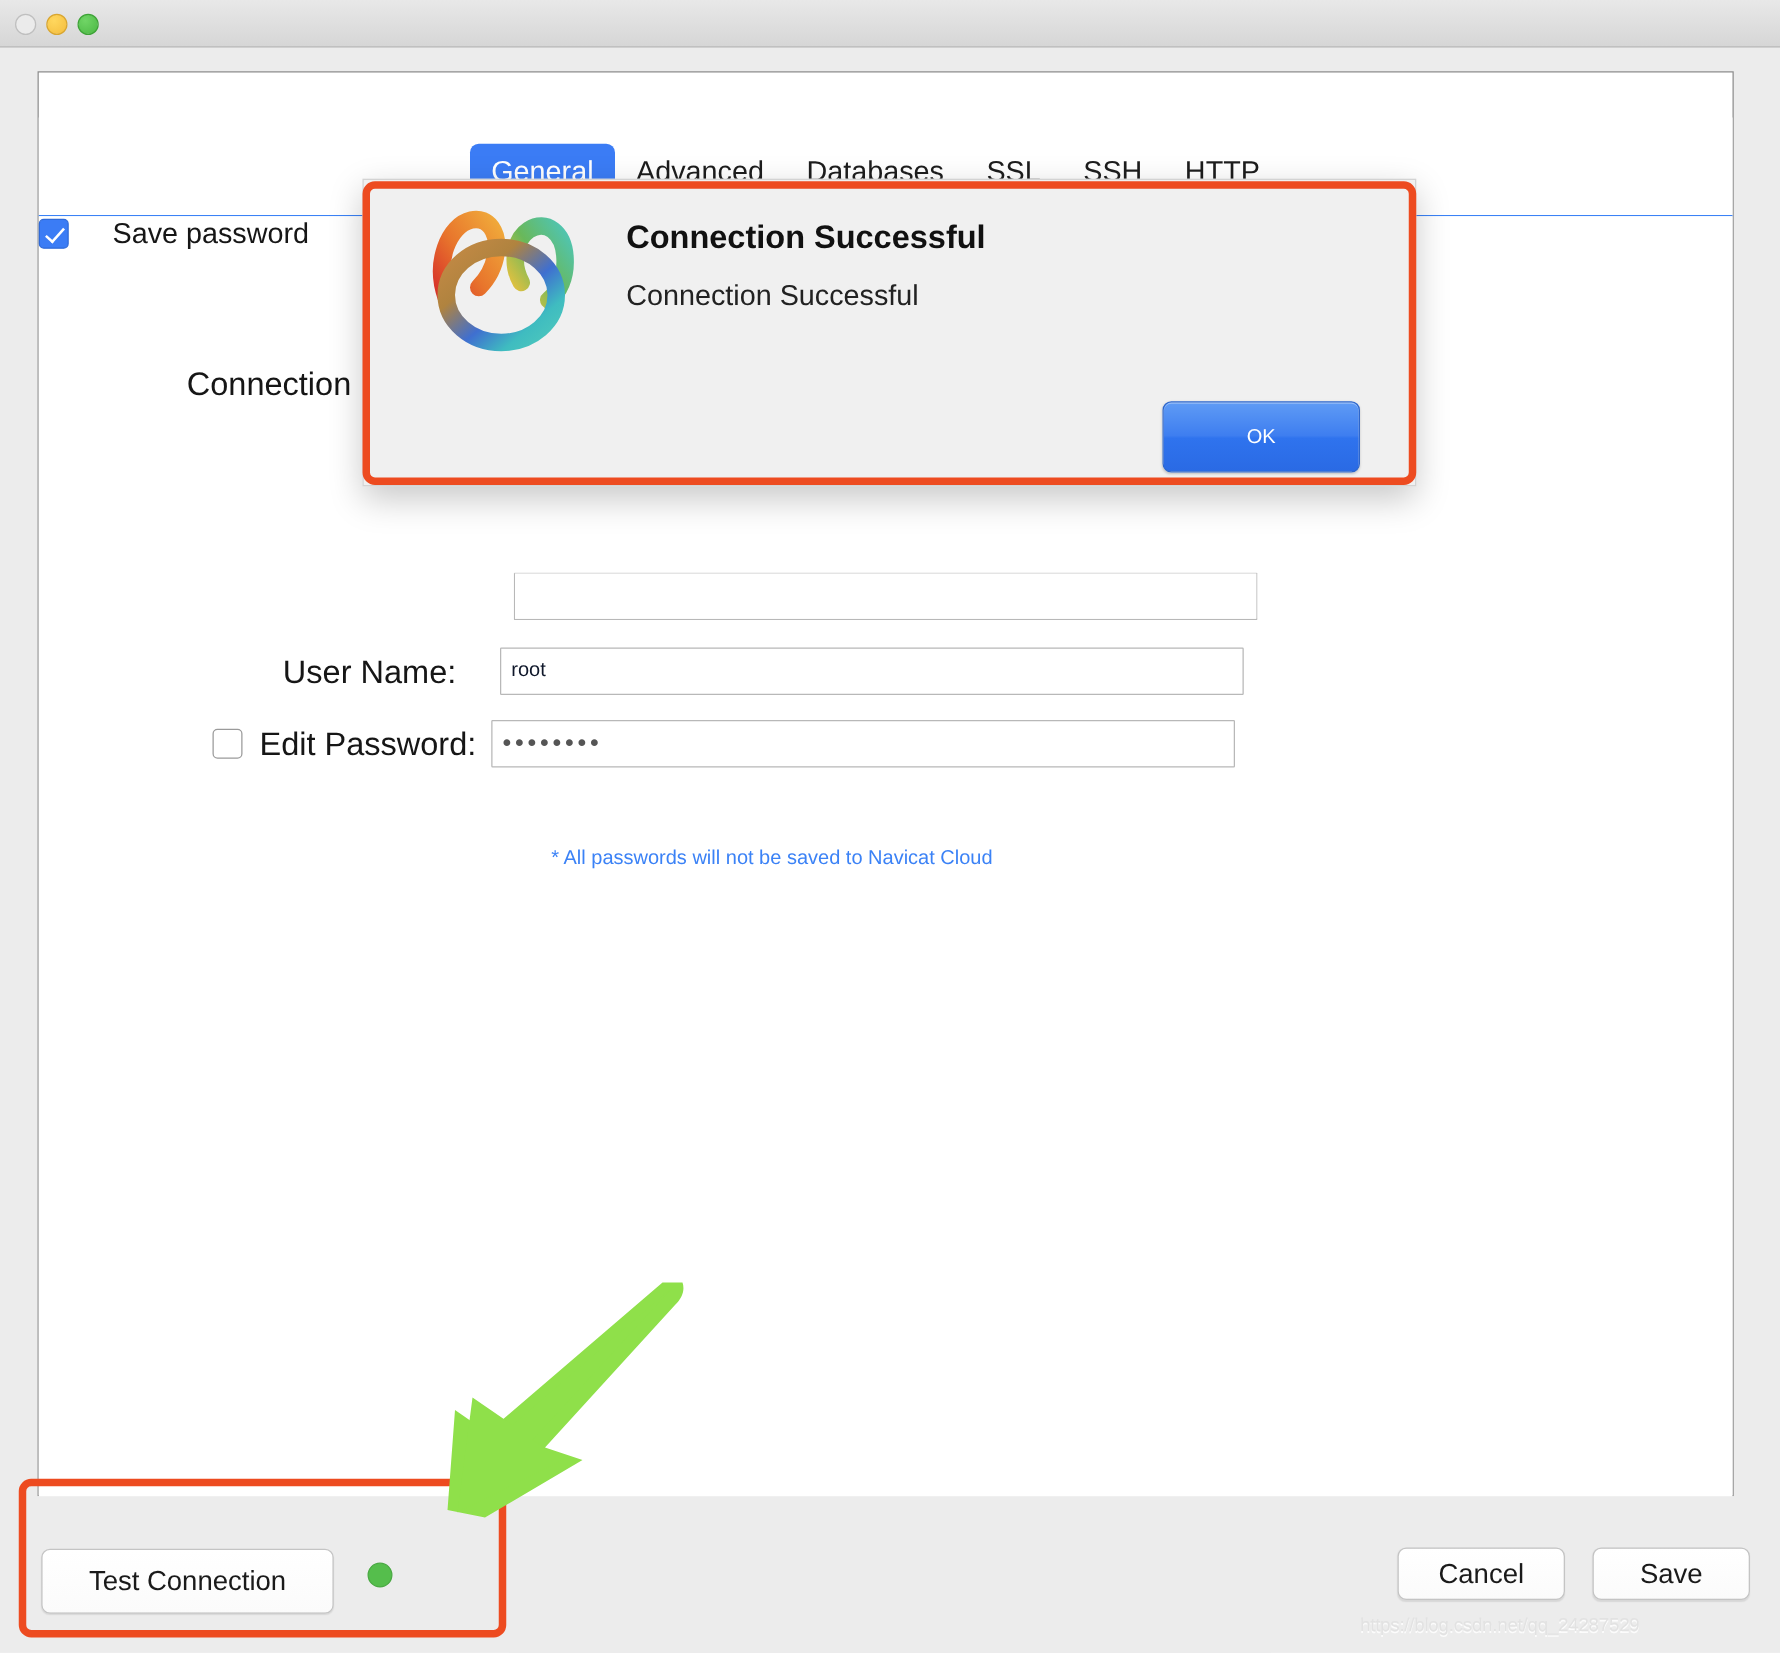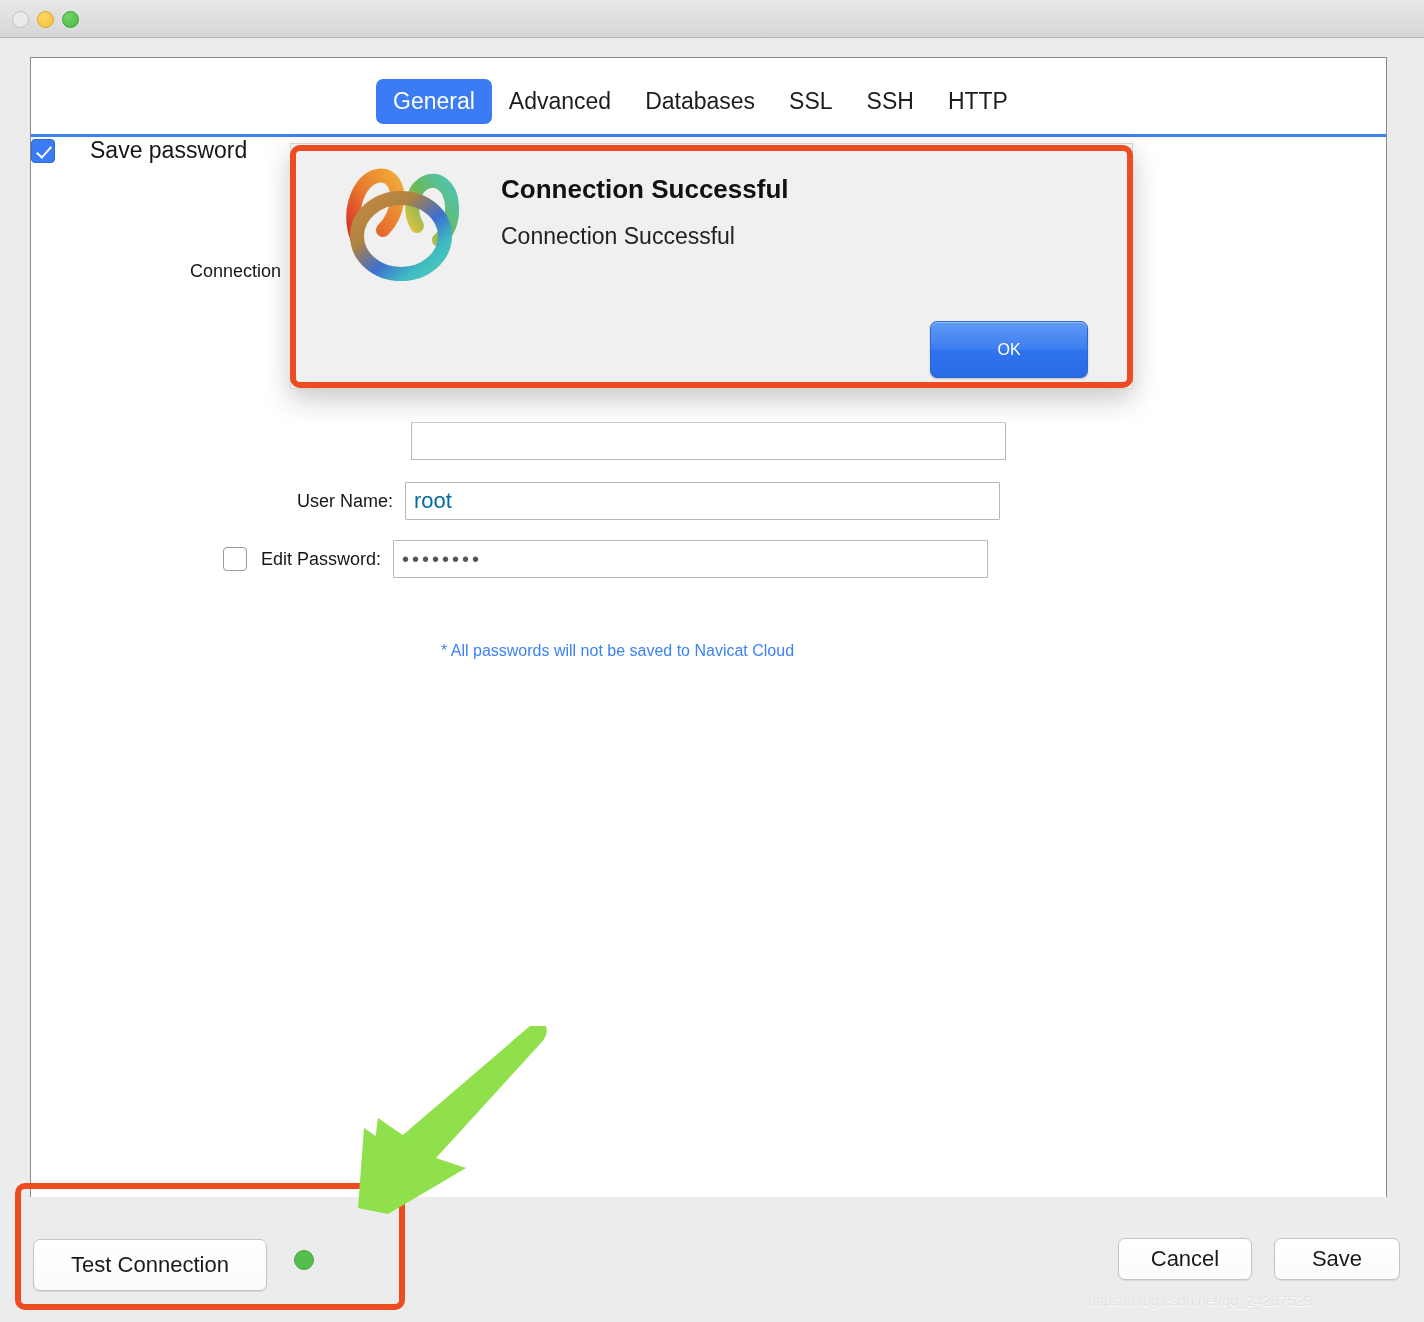--- a/index.html
+++ b/index.html
@@ -65,22 +65,23 @@
     position: absolute;
     left: 30px; top: 57px;
     width: 1357px; height: 1140px;
     background: #ffffff;
     border: 1px solid #8a8a8a;
   }
 
   .tabbar {
     position: relative;
     height: 79px;
-    border-bottom: 3px solid #3b82f6;
+    border-bottom: 1px solid #3b82f6;
     background: #ffffff;
+    margin-top: 36px;
   }
   .tabs {
     position: absolute;
     left: 345px; top: 21px;
     display: flex;
     align-items: center;
     gap: 0px;
   }
   .tab {
     font-size: 23px;
@@ -100,31 +101,31 @@
     height: 1060px;
     background: #ffffff;
   }
 
   .field-row {
     position: absolute;
     display: flex;
     align-items: center;
   }
   .field-label {
-    font-size: 18px;
+    font-size: 26px;
     color: #161616;
     text-align: right;
     white-space: nowrap;
   }
   .field-input {
     border: 1px solid #b8b8b8;
     background: #ffffff;
     height: 38px;
-    font-size: 22px;
-    color: #0369a1;
+    font-size: 16px;
+    color: #0f172a;
     padding: 0 8px;
     line-height: 36px;
     font-family: "Liberation Sans", sans-serif;
     border-radius: 1px;
   }
   .field-input.dim-top {
     border-top: 1px solid #cfcfcf;
   }
 
   
@@ -133,21 +134,21 @@
   }
   #row-connection-name .field-label { width: 250px; margin-right: 12px; }
   #row-connection-name .field-input { width: 565px; }
 
   
   #row-hidden-field {
     left: 380px; top: 285px;
   }
   #row-hidden-field .field-input { width: 595px; }
 
-  #row-username { left: 112px; top: 345px; }
+  #row-username { left: 84px; top: 345px; gap: 23px; }
   #row-username .field-label { width: 250px; margin-right: 12px; }
   #row-username .field-input { width: 595px; }
 
   #row-password { left: 100px; top: 403px; }
   #row-password .field-label { width: 250px; margin-right: 12px; display:flex; align-items:center; justify-content:flex-end; gap:14px;}
   #row-password .field-input { width: 595px; letter-spacing: 3px; color:#555; font-size:20px;}
 
   .cb {
     width: 24px; height: 24px;
     border: 1px solid #9a9a9a;

